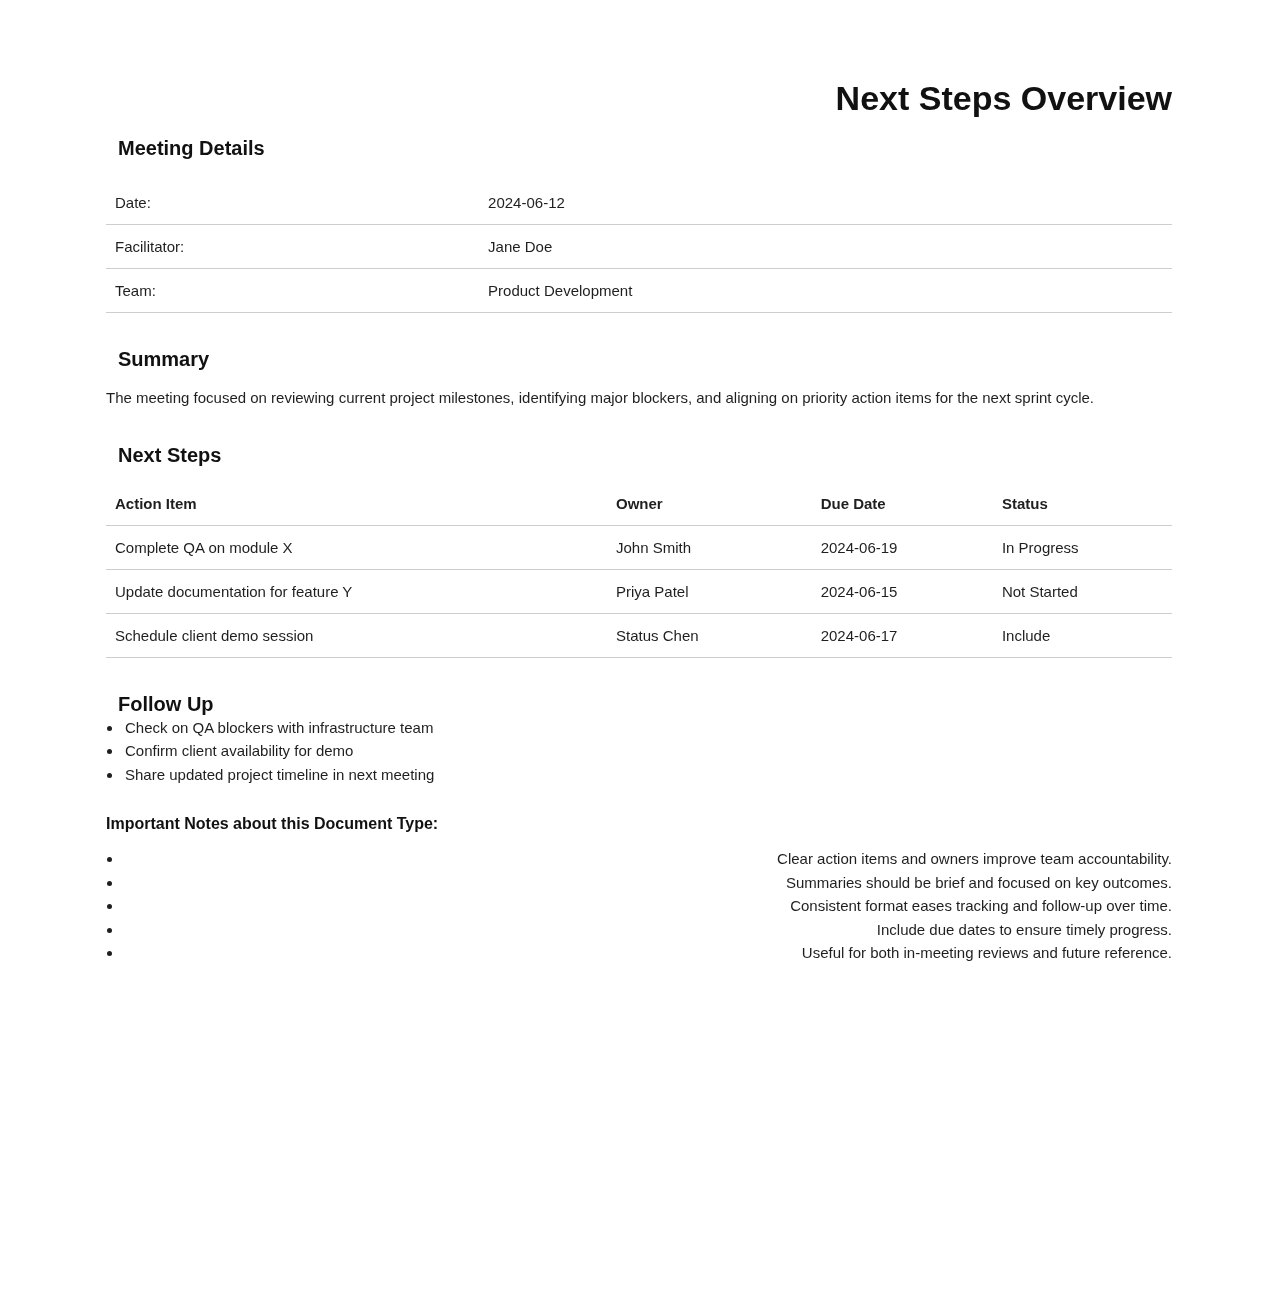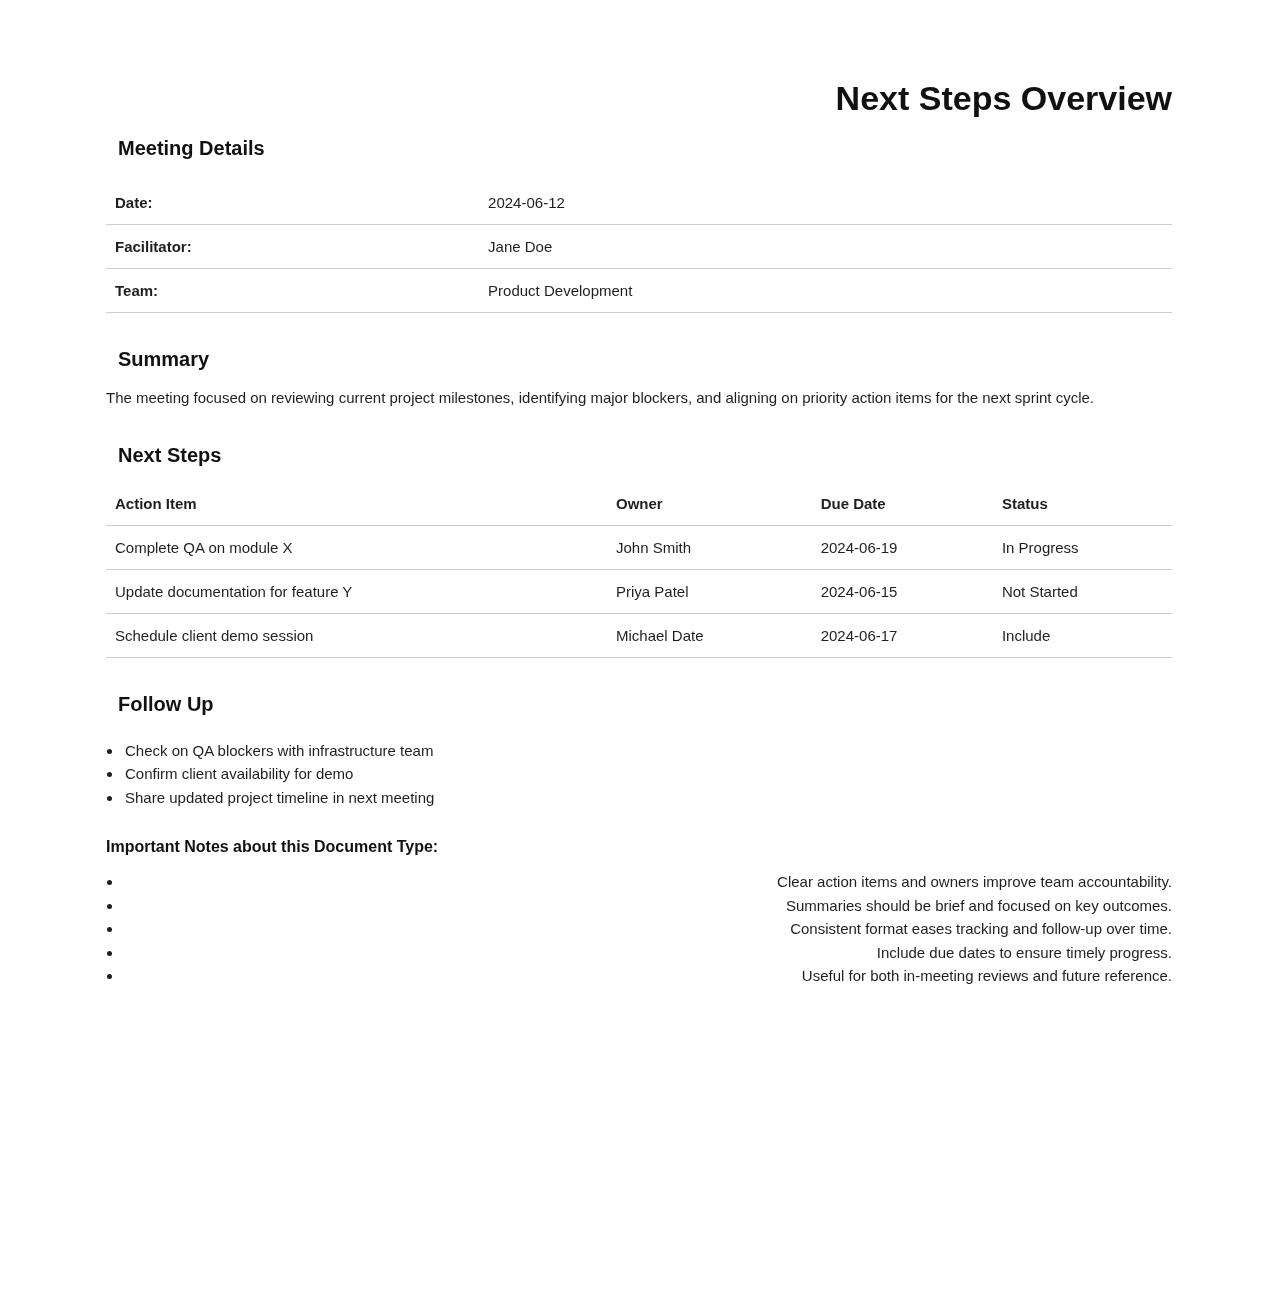--- a/index.html
+++ b/index.html
@@ -49,41 +49,41 @@
     text-align: left;
     vertical-align: middle;
     padding: 11px 9px;
     line-height: 21px;
     font-size: 15px;
     border-bottom: 1px solid #cdcdcd;
     overflow: hidden;
     white-space: nowrap;
   }
   th { font-weight: 700; }
-  td.row-label { font-weight: 700; }
+  td.row-label { font-weight: 400; }
   .details-table col.c-label { width: 35%; }
   .details-table col.c-value { width: 65%; }
   .steps-table col.c-action { width: 47%; }
   .steps-table col.c-owner  { width: 19.2%; }
   .steps-table col.c-due    { width: 17%; }
   .steps-table col.c-status { width: 16.8%; }
   p.summary-text {
     margin: 16px 0 0 0;
     line-height: 22px;
     white-space: nowrap;
   }
   p.notes-heading {
     margin: 28px 0 0 0;
     font-size: 16px;
     font-weight: 700;
     color: #111111;
     line-height: 1.3;
   }
   ul.bullet-list {
-    margin: 23px 0 0 0;
+    margin: 0 0 0 0;
     padding-left: 17px;
     list-style: disc outside;
   }
   ul.bullet-list.notes-list { margin-top: 12px; text-align: right; }
   ul.bullet-list li {
     line-height: 23.5px;
     padding-left: 2px;
   }
 </style>
 </head>
@@ -144,21 +144,21 @@
         <td>In Progress</td>
       </tr>
       <tr>
         <td>Update documentation for feature Y</td>
         <td>Priya Patel</td>
         <td>2024-06-15</td>
         <td>Not Started</td>
       </tr>
       <tr>
         <td>Schedule client demo session</td>
-        <td>Michael Date</td>
+        <td>Status Chen</td>
         <td>2024-06-17</td>
         <td>Include</td>
       </tr>
     </tbody>
   </table>
 
   <h2 class="section-heading">Follow Up</h2>
   <ul class="bullet-list">
     <li>Check on QA blockers with infrastructure team</li>
     <li>Confirm client availability for demo</li>

